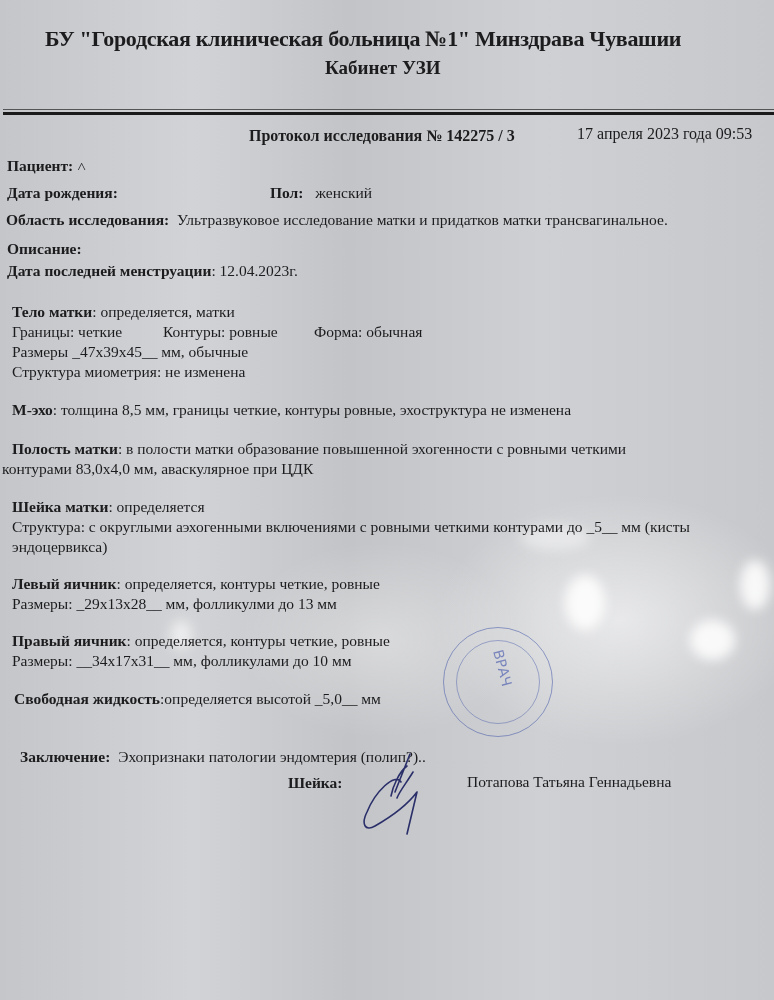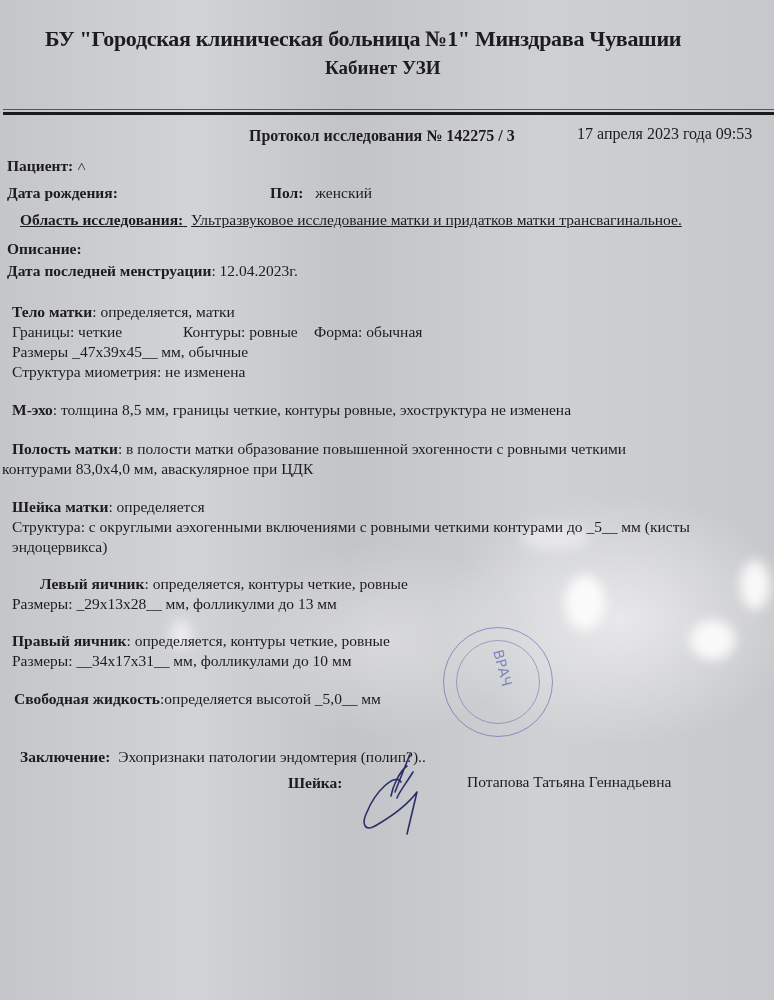--- a/index.html
+++ b/index.html
@@ -62,55 +62,55 @@
     <span class="b">Пациент:</span>
     <span>˄</span>
   </div>
 
   <div class="abs t b" style="left:7px;top:184px;">Дата рождения:</div>
   <div class="abs t" style="left:270px;top:184px;">
     <span class="b">Пол:</span>
     <span style="margin-left:8px;margin-top:28px;">женский</span>
   </div>
 
-  <div class="abs t" style="left:20px;top:211px;text-decoration:underline;">
+  <div class="abs t" style="left:6px;top:211px;">
     <span class="b">Область исследования:</span>
     <span style="margin-left:4px;">Ультразвуковое исследование матки и придатков матки трансвагинальное.</span>
   </div>
 
   <div class="abs t b" style="left:7px;top:240px;">Описание:</div>
   <div class="abs t" style="left:7px;top:262px;">
     <span class="b">Дата последней менструации</span><span>: 12.04.2023г.</span>
   </div>
 
   <div class="abs t" style="left:12px;top:303px;">
     <span class="b">Тело матки</span><span>: определяется, матки</span>
   </div>
   <div class="abs t" style="left:12px;top:323px;">Границы: четкие</div>
-  <div class="abs t" style="left:163px;top:323px;margin-left:20px;">Контуры: ровные</div>
+  <div class="abs t" style="left:163px;top:323px;">Контуры: ровные</div>
   <div class="abs t" style="left:314px;top:323px;">Форма: обычная</div>
   <div class="abs t" style="left:12px;top:343px;">Размеры _47x39x45__ мм, обычные</div>
   <div class="abs t" style="left:12px;top:363px;">Структура миометрия: не  изменена</div>
 
   <div class="abs t" style="left:12px;top:401px;">
     <span class="b">М-эхо</span><span>:  толщина 8,5 мм, границы четкие, контуры ровные, эхоструктура не изменена</span>
   </div>
 
   <div class="abs t" style="left:12px;top:440px;">
     <span class="b">Полость матки</span><span>: в полости матки образование повышенной эхогенности с ровными четкими</span>
   </div>
   <div class="abs t" style="left:2px;top:460px;">контурами  83,0x4,0 мм, аваскулярное при ЦДК</div>
 
   <div class="abs t" style="left:12px;top:498px;">
     <span class="b">Шейка матки</span><span>: определяется</span>
   </div>
   <div class="abs t" style="left:12px;top:518px;">Структура: с округлыми аэхогенными включениями с ровными четкими контурами до _5__ мм (кисты</div>
   <div class="abs t" style="left:12px;top:538px;">эндоцервикса)</div>
 
-  <div class="abs t" style="left:12px;top:575px;margin-left:28px;">
+  <div class="abs t" style="left:12px;top:575px;">
     <span class="b">Левый яичник</span><span>: определяется, контуры четкие, ровные</span>
   </div>
   <div class="abs t" style="left:12px;top:595px;">Размеры: _29x13x28__ мм, фолликулми до 13 мм</div>
 
   <div class="abs t" style="left:12px;top:632px;">
     <span class="b">Правый яичник</span><span>: определяется, контуры четкие, ровные</span>
   </div>
   <div class="abs t" style="left:12px;top:652px;">Размеры: __34x17x31__ мм, фолликулами до 10 мм</div>
 
   <div class="abs t" style="left:14px;top:690px;">

